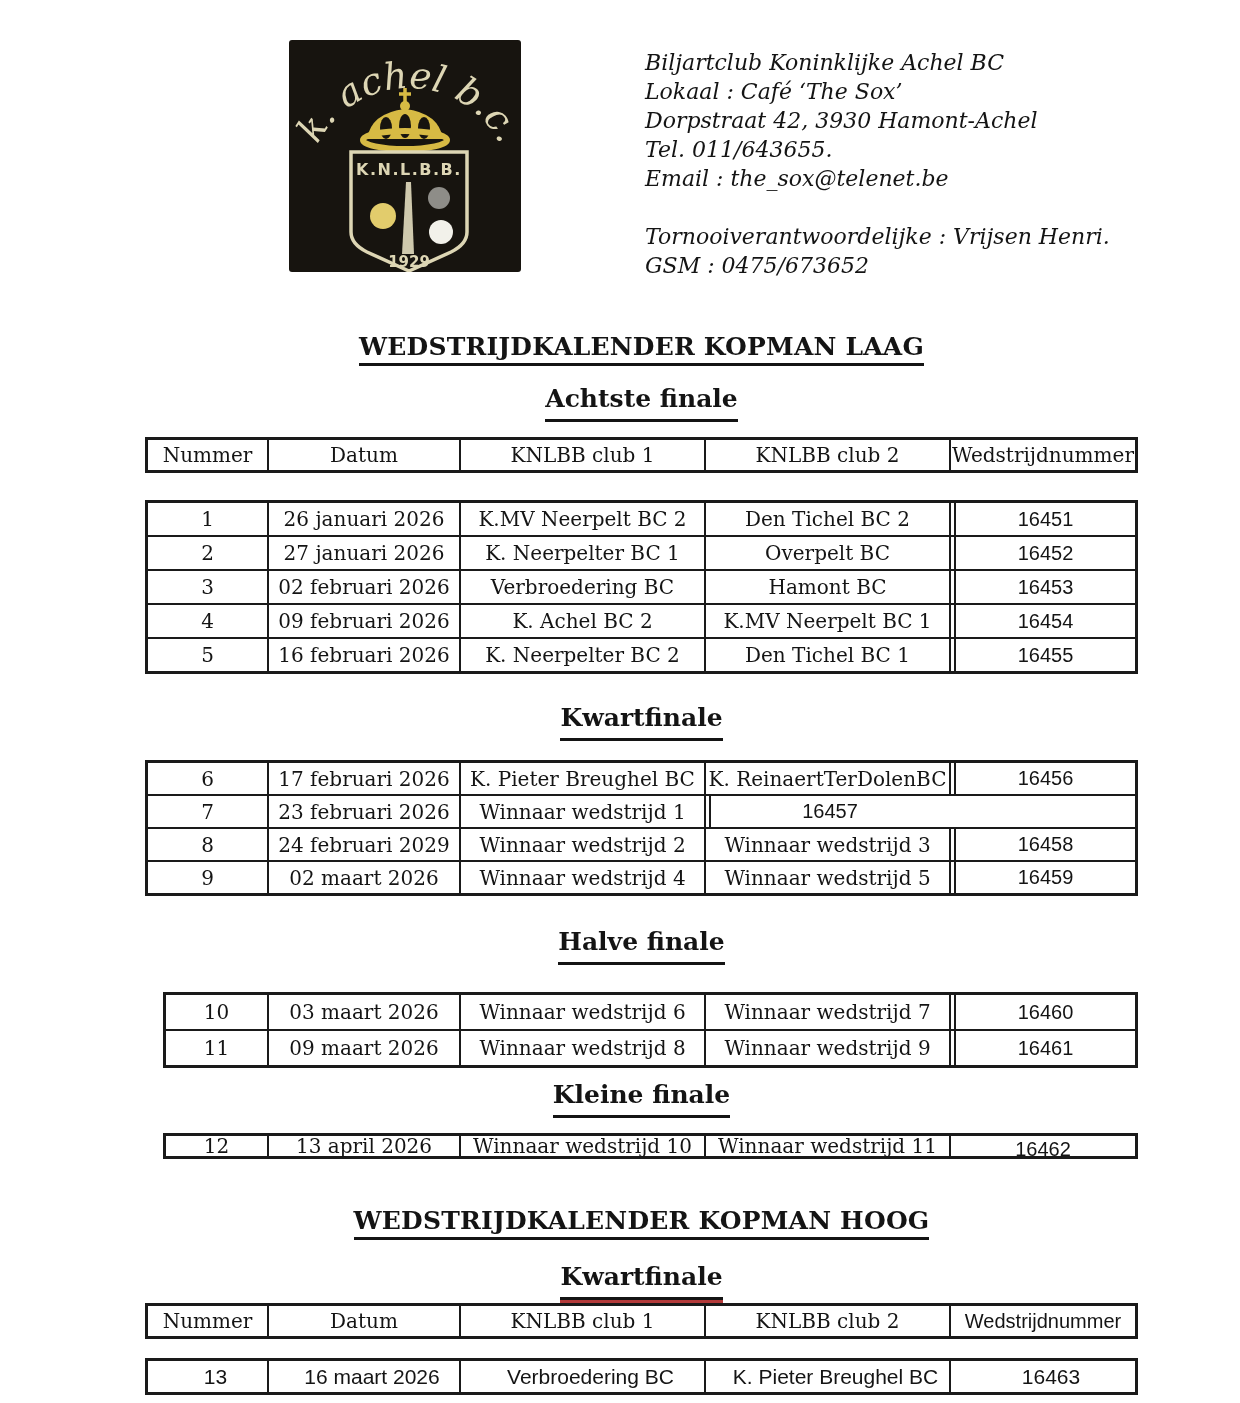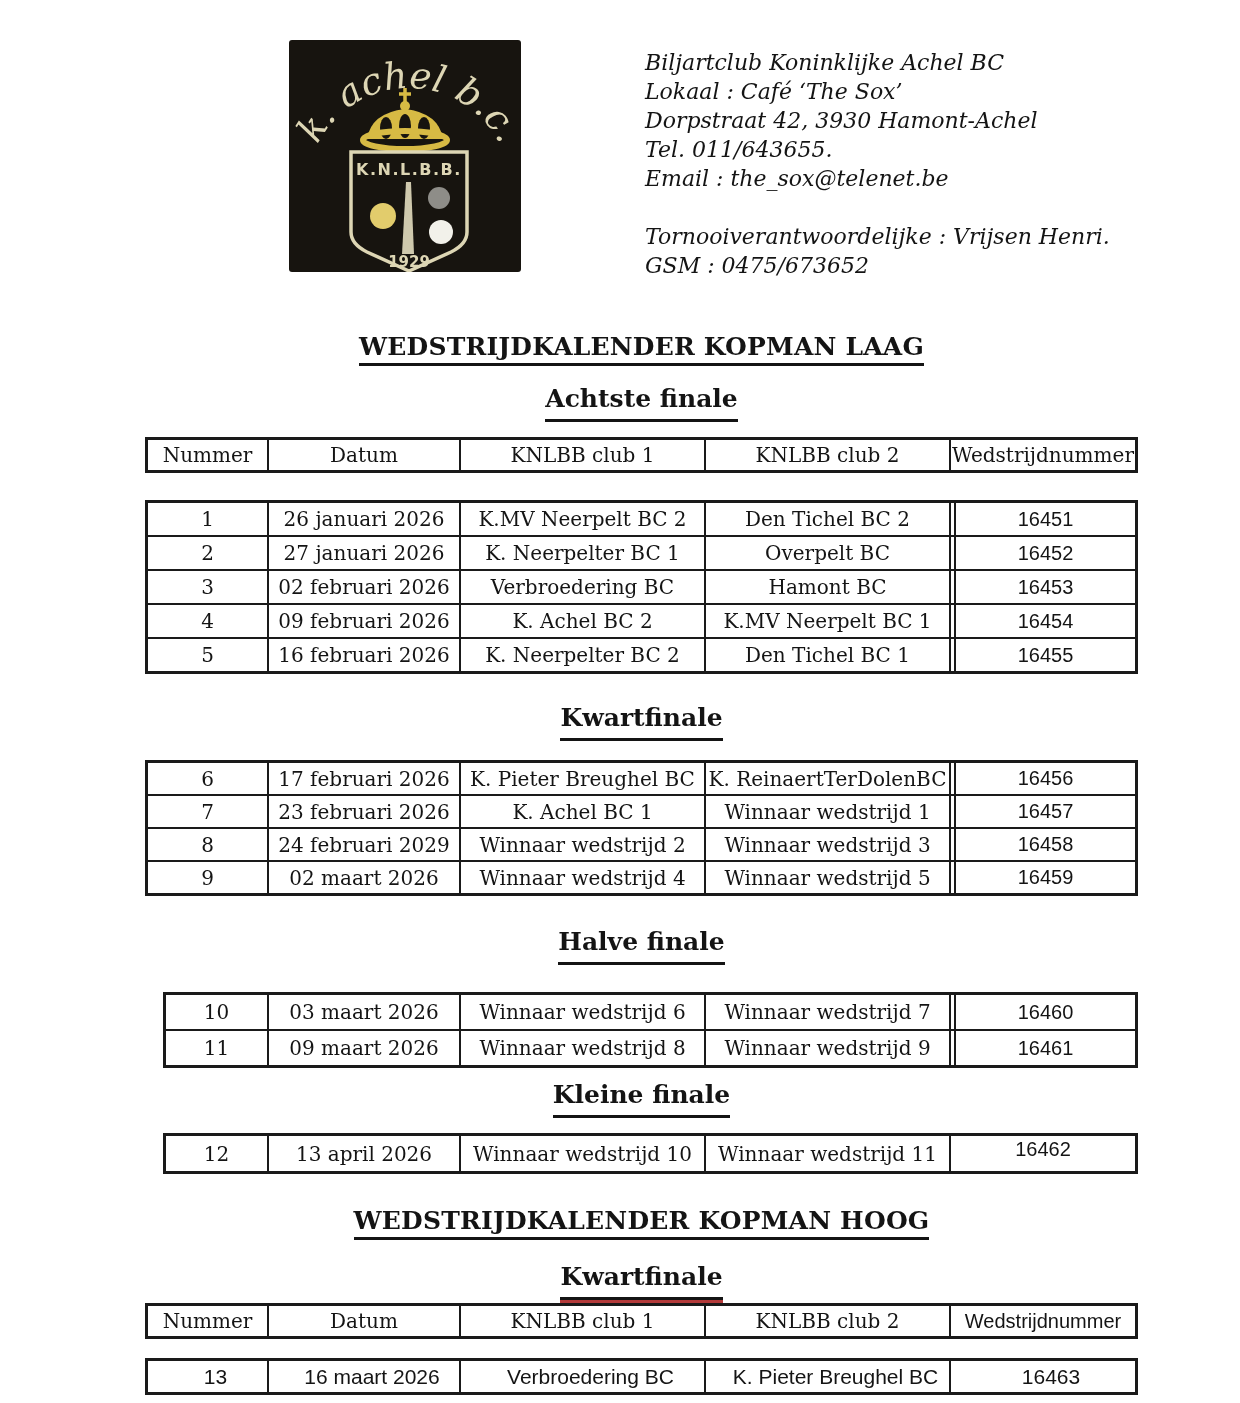--- a/index.html
+++ b/index.html
@@ -40,21 +40,21 @@
   }
   .cell + .cell{border-left:2px solid #1a1a1a;}
   .cell.dbl{border-left:7px double #1a1a1a;}
   .sans{font-family:Liberation Sans, sans-serif;}
   .cell.raised{align-items:flex-start;padding-top:2px;}
 
   .hrow .cell{height:30px;}
   .rows5 .trow .cell{height:32px;}
   .rows4 .trow .cell{height:31px;}
   .rows2 .trow .cell{height:34px;}
-  .rows1a .trow .cell{height:35px;}
+  .rows1a .trow .cell{height:20px;}
   .rows1b .trow .cell{height:31px;font-size:21px;padding-left:16px;}
 
   
   #title-laag{top:332px;}
   #h-achtste{top:384px;}
   #thead1{top:437px;}
   #tbody1{top:500px;}
   #h-kwart1{top:703px;}
   #tbody2{top:760px;}
   #h-halve{top:927px;}
@@ -171,21 +171,20 @@
     <div class="trow">
       <div class="cell">6</div>
       <div class="cell">17 februari 2026</div>
       <div class="cell">K. Pieter Breughel BC</div>
       <div class="cell">K. ReinaertTerDolenBC</div>
       <div class="cell dbl sans">16456</div>
     </div>
     <div class="trow">
       <div class="cell">7</div>
       <div class="cell">23 februari 2026</div>
-      <div class="cell">K. Achel BC 1</div>
       <div class="cell">Winnaar wedstrijd 1</div>
       <div class="cell dbl sans">16457</div>
     </div>
     <div class="trow">
       <div class="cell">8</div>
       <div class="cell">24 februari 2029</div>
       <div class="cell">Winnaar wedstrijd 2</div>
       <div class="cell">Winnaar wedstrijd 3</div>
       <div class="cell dbl sans">16458</div>
     </div>

